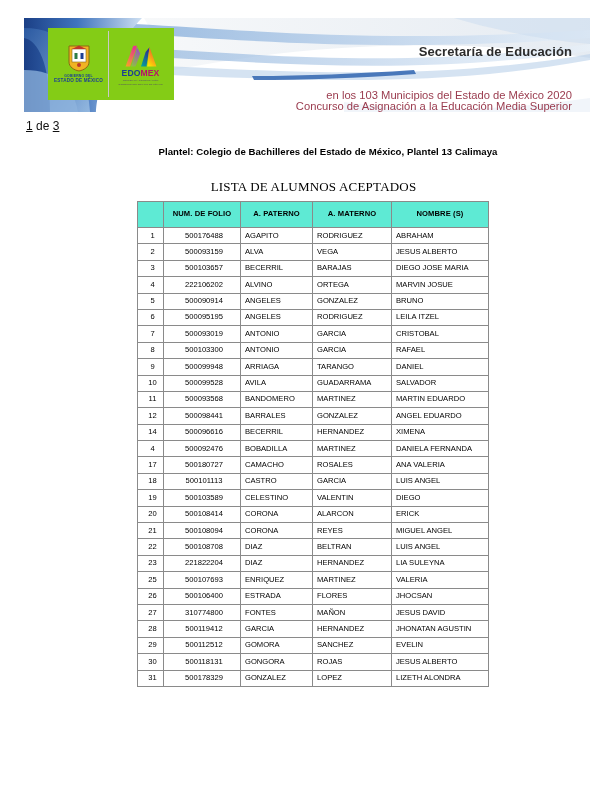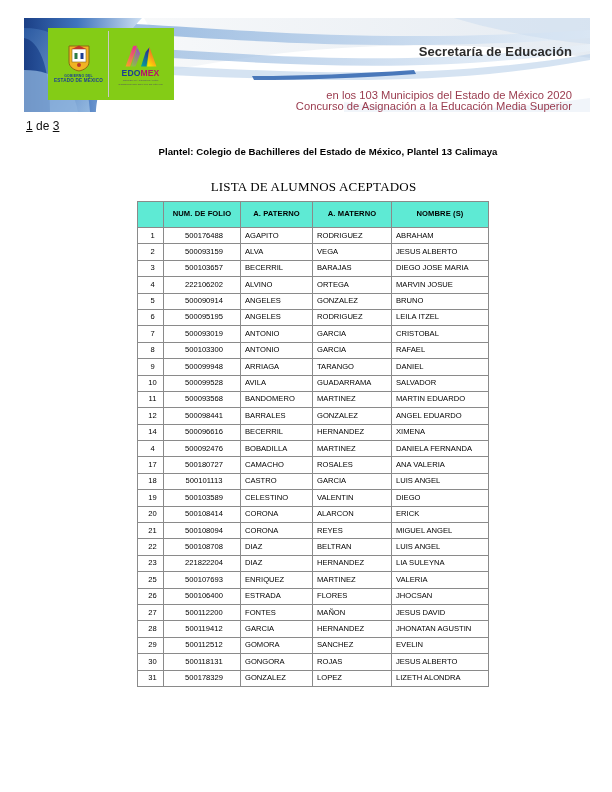--- a/index.html
+++ b/index.html
@@ -483,21 +483,21 @@
         </tr>
         <tr>
           <td class="c-num">26</td>
           <td class="c-folio">500106400</td>
           <td>ESTRADA</td>
           <td>FLORES</td>
           <td>JHOCSAN</td>
         </tr>
         <tr>
           <td class="c-num">27</td>
-          <td class="c-folio">500112200</td>
+          <td class="c-folio">310774800</td>
           <td>FONTES</td>
           <td>MAÑON</td>
           <td>JESUS DAVID</td>
         </tr>
         <tr>
           <td class="c-num">28</td>
           <td class="c-folio">500119412</td>
           <td>GARCIA</td>
           <td>HERNANDEZ</td>
           <td>JHONATAN AGUSTIN</td>

